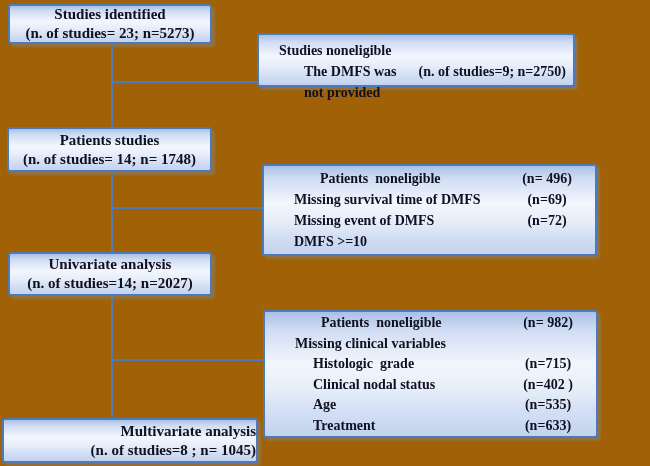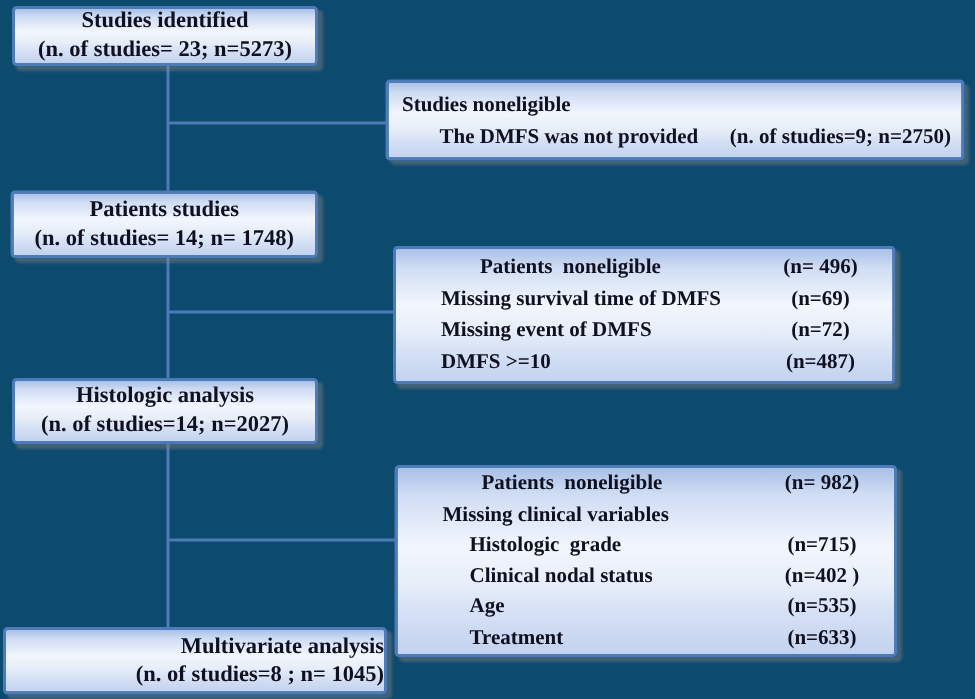--- a/index.html
+++ b/index.html
@@ -1,20 +1,20 @@
 <!DOCTYPE html>
 <html><head>
 <meta charset="utf-8">
 <style>
   html, body { margin: 0; padding: 0; background: #ffffff; }
   #canvas {
     position: relative;
     width: 650px;
     height: 466px;
-    background: #0c4a6e;
+    background: #a16207;
     font-family: "Liberation Serif", "DejaVu Serif", serif;
     font-weight: 700;
     color: #0f1020;
     overflow: hidden;
   }
   .box {
     position: absolute;
     box-sizing: border-box;
     border: 2px solid #4d7ab8;
     border-radius: 3px;
@@ -35,22 +35,22 @@
   .side-box { font-size: 14px; }
   .line  { position: absolute; background: #4d7ab8; }
   .row { display: flex; align-items: baseline; white-space: pre; }
   .row .lbl { flex: 1 1 auto; white-space: pre; }
   .row .cnt { flex: 0 0 80px; text-align: center; white-space: pre; }
   .ind-0 { padding-left: 0; margin-left: 48px; }
   .ind-1 { padding-left: 22px; }
   .ind-2 { padding-left: 40px; }
 
   #box-studies-identified { left: 8px;   top: 4px;   width: 204px; height: 40px; }
-  #box-studies-noneligible{ left: 257px; top: 53px;  width: 386px; height: 54px;
-                            padding: 5px 5px 5px 9px; line-height: 21px; }
+  #box-studies-noneligible{ left: 257px; top: 33px;  width: 318px; height: 54px;
+                            padding: 5px 5px 5px 20px; line-height: 21px; }
   #box-eligible-studies   { left: 7px;   top: 127px; width: 205px; height: 45px; }
   #box-patients-dmfs      { left: 262px; top: 164px; width: 335px; height: 92px;
                             padding: 2px 8px; line-height: 21px; }
   #box-univariate         { left: 8px;   top: 252px; width: 204px; height: 44px; }
   #box-patients-clinical  { left: 263px; top: 310px; width: 335px; height: 128px;
                             padding: 1px 8px; line-height: 20.5px; }
   #box-multivariate       { left: 2px;   top: 418px; width: 256px; height: 45px; align-items: flex-end; }
 
   #noneligible-line2 { display: flex; padding-left: 25px; }
   #noneligible-line2 .cnt2 { margin-left: auto; padding-right: 2px; white-space: pre; }
@@ -100,26 +100,25 @@
     <div class="row">
       <span class="lbl ind-1">Missing survival time of DMFS</span>
       <span class="cnt">(n=69)</span>
     </div>
     <div class="row">
       <span class="lbl ind-1">Missing event of DMFS</span>
       <span class="cnt">(n=72)</span>
     </div>
     <div class="row">
       <span class="lbl ind-1">DMFS &gt;=10</span>
-      <span class="cnt">(n=487)</span>
     </div>
   </div>
 
   <div class="box center-box" id="box-univariate">
-    <div>Histologic analysis</div>
+    <div>Univariate analysis</div>
     <div>(n. of studies=14; n=2027)</div>
   </div>
 
   <div class="box side-box" id="box-patients-clinical">
     <div class="row">
       <span class="lbl ind-0">Patients  noneligible</span>
       <span class="cnt">(n= 982)</span>
     </div>
     <div class="row">
       <span class="lbl ind-1">Missing clinical variables</span>

